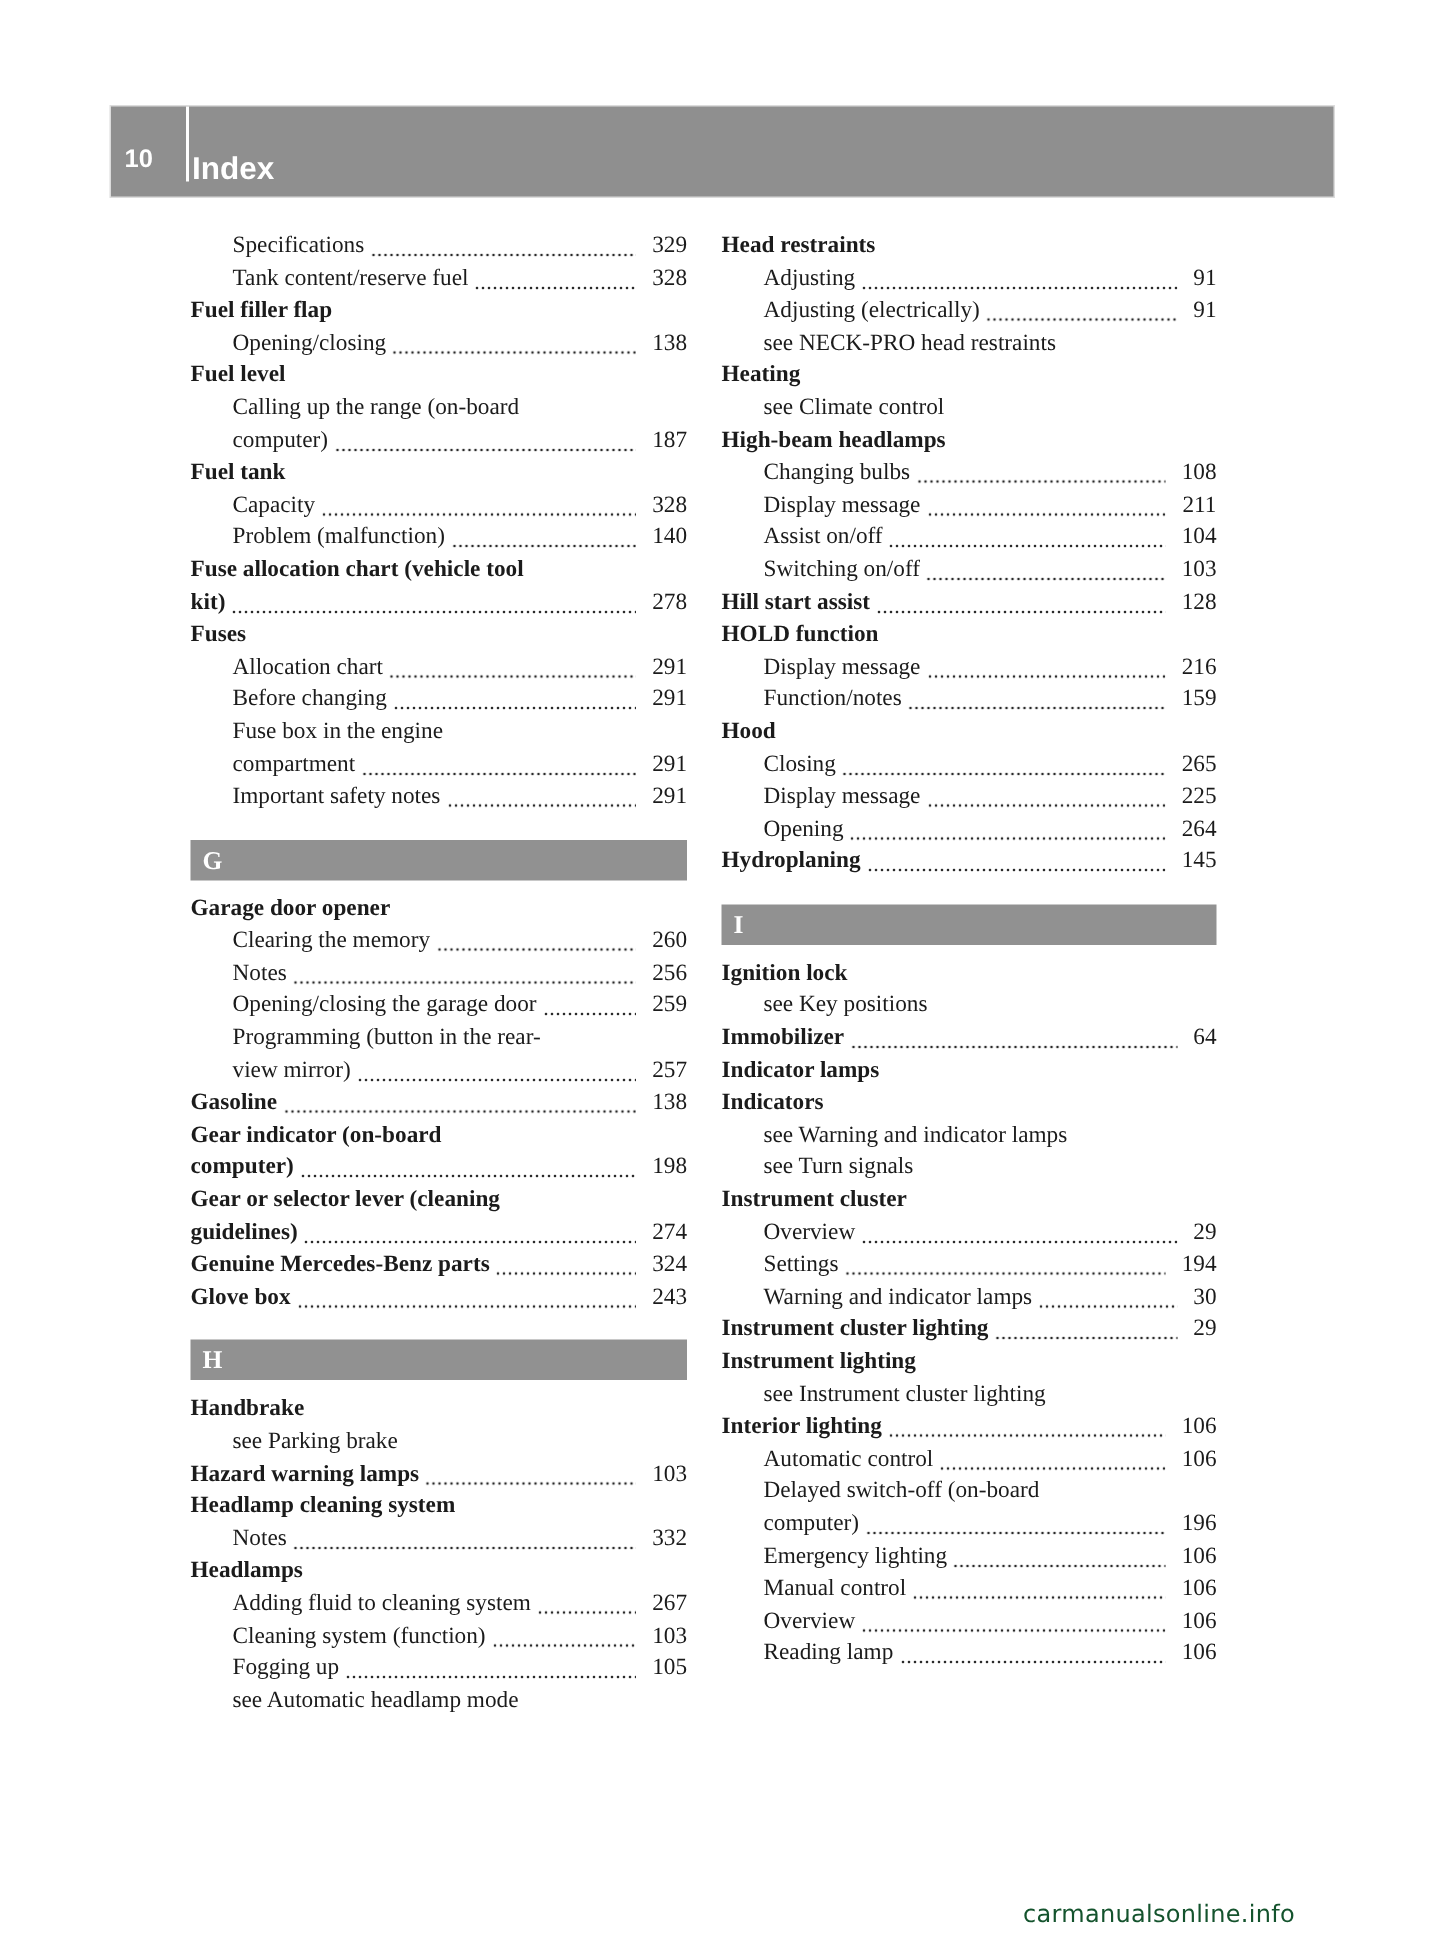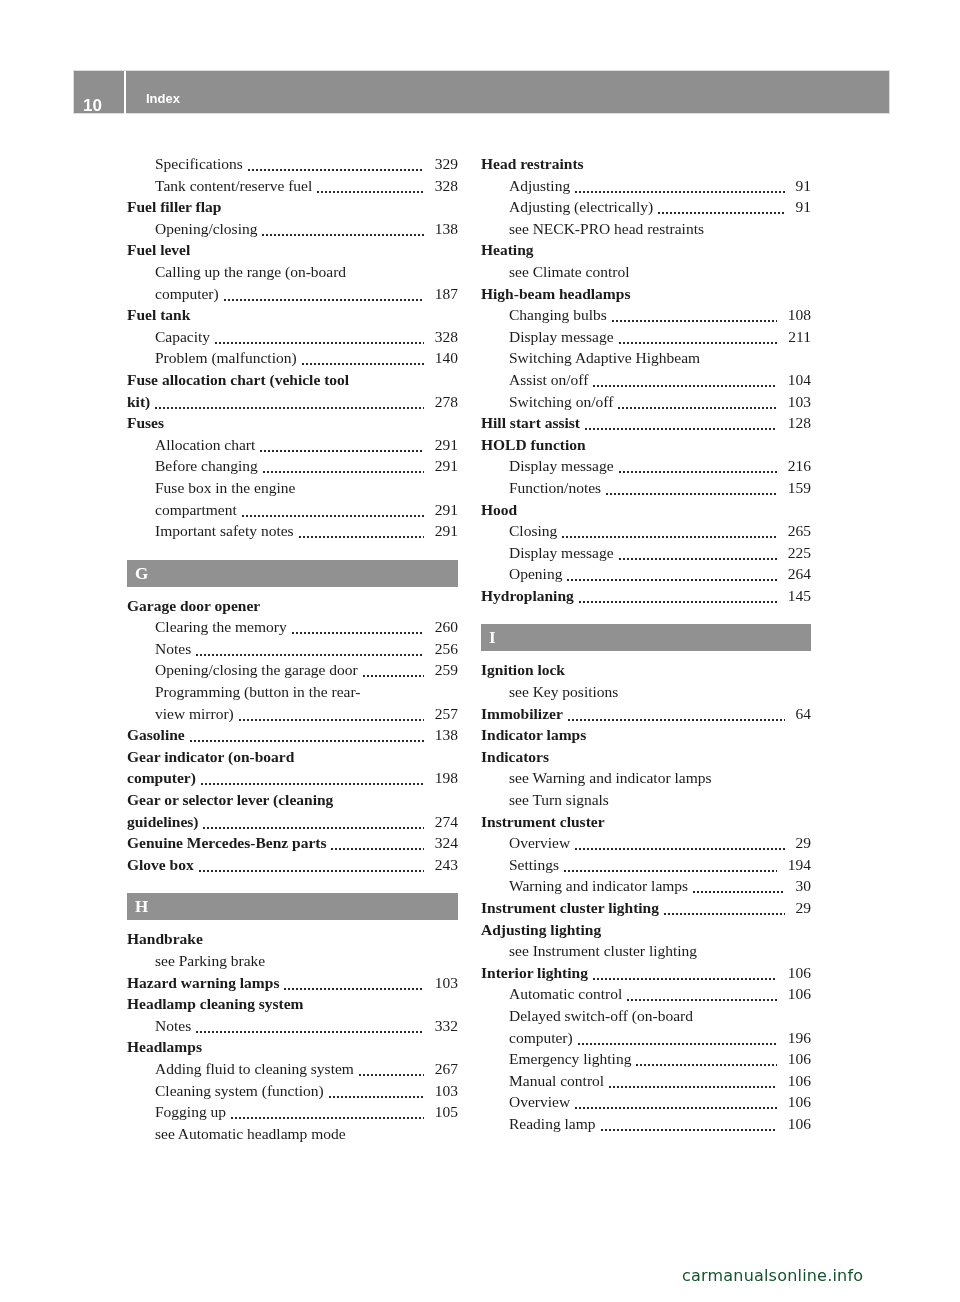--- a/index.html
+++ b/index.html
@@ -2,34 +2,34 @@
 <html><head>
   <meta charset="utf-8">
   <style>
     html, body { margin: 0; padding: 0; }
     body {
       width: 960px; height: 1302px; position: relative; overflow: hidden;
       background: #ffffff; color: #1b1b1b;
       font-family: "Liberation Sans", sans-serif;
     }
     .page-header {
-      position: absolute; left: 74px; top: 71px; width: 815px; height: 42px;
+      position: absolute; left: 74px; top: 71px; width: 815px; height: 60px;
       background: #8f8f8f; box-shadow: 0 0 0 1px #dcdcdc;
     }
     .page-num-box {
       position: absolute; left: 0; top: 0; width: 52px; height: 50px;
       border-right: 2px solid #ffffff; box-sizing: border-box;
     }
     .page-num {
       position: absolute; left: 9px; bottom: 7px; line-height: 1;
       font-size: 17px; font-weight: bold; color: #ffffff;
     }
     .page-title {
-      position: absolute; left: 72px; bottom: 8px; line-height: 1;
-      font-size: 13px; font-weight: bold; color: #ffffff;
+      position: absolute; left: 54px; bottom: 8px; line-height: 1;
+      font-size: 21px; font-weight: bold; color: #ffffff;
     }
     .col {
       position: absolute; top: 153px;
       font-size: 15.5px; line-height: 21.6px; font-family: Liberation Serif, serif;
     }
     .col-left { left: 127px; width: 331px; }
     .col-right { left: 481px; width: 330px; }
     .entry .line {
       display: flex; white-space: nowrap; height: 21.6px;
     }
@@ -359,23 +359,20 @@
     </div>
     <div class="entry sub">
       <div class="line">
         <span class="label">Display message</span>
         <span class="leader"></span>
         <span class="page-ref">211</span>
       </div>
     </div>
     <div class="entry sub">
       <div class="line">
-        <span class="label">Switching Adaptive Highbeam</span>
-      </div>
-      <div class="line">
         <span class="label">Assist on/off</span>
         <span class="leader"></span>
         <span class="page-ref">104</span>
       </div>
     </div>
     <div class="entry sub">
       <div class="line">
         <span class="label">Switching on/off</span>
         <span class="leader"></span>
         <span class="page-ref">103</span>
@@ -506,21 +503,21 @@
     </div>
     <div class="entry head">
       <div class="line">
         <span class="label">Instrument cluster lighting</span>
         <span class="leader"></span>
         <span class="page-ref">29</span>
       </div>
     </div>
     <div class="entry head">
       <div class="line">
-        <span class="label">Adjusting lighting</span>
+        <span class="label">Instrument lighting</span>
       </div>
     </div>
     <div class="entry sub">
       <div class="line">
         <span class="label">see Instrument cluster lighting</span>
       </div>
     </div>
     <div class="entry head">
       <div class="line">
         <span class="label">Interior lighting</span>

